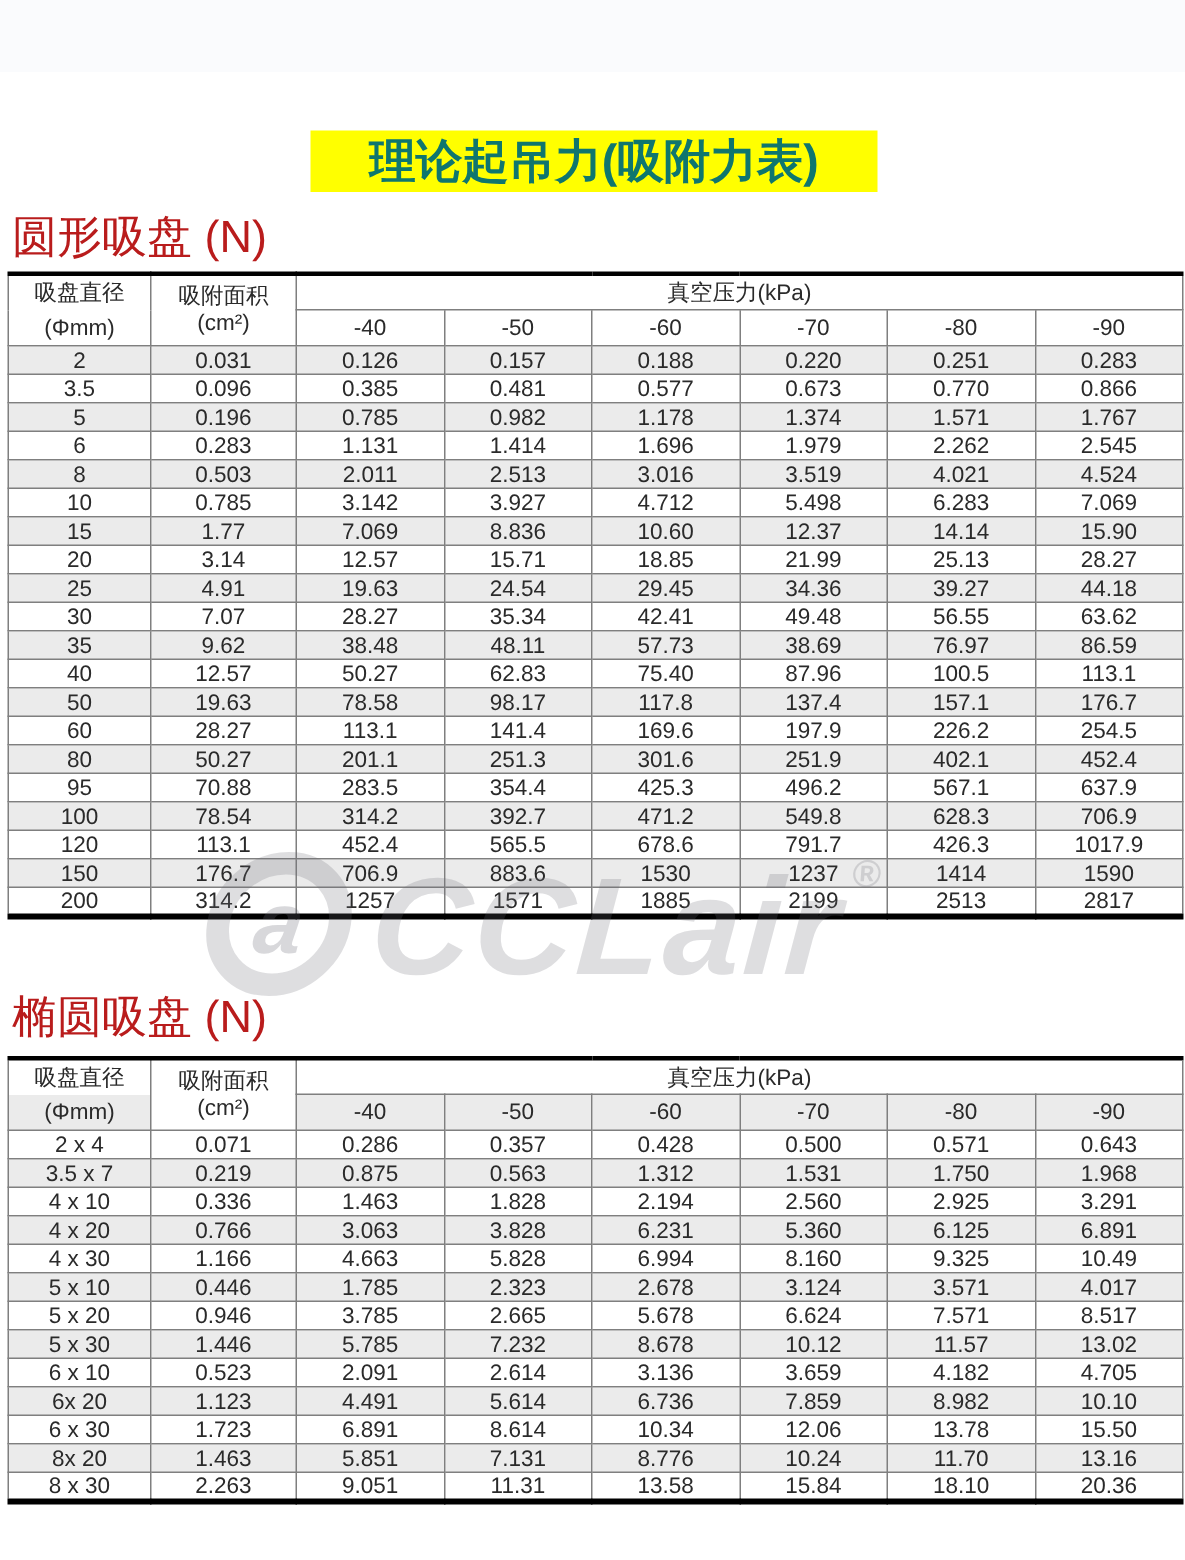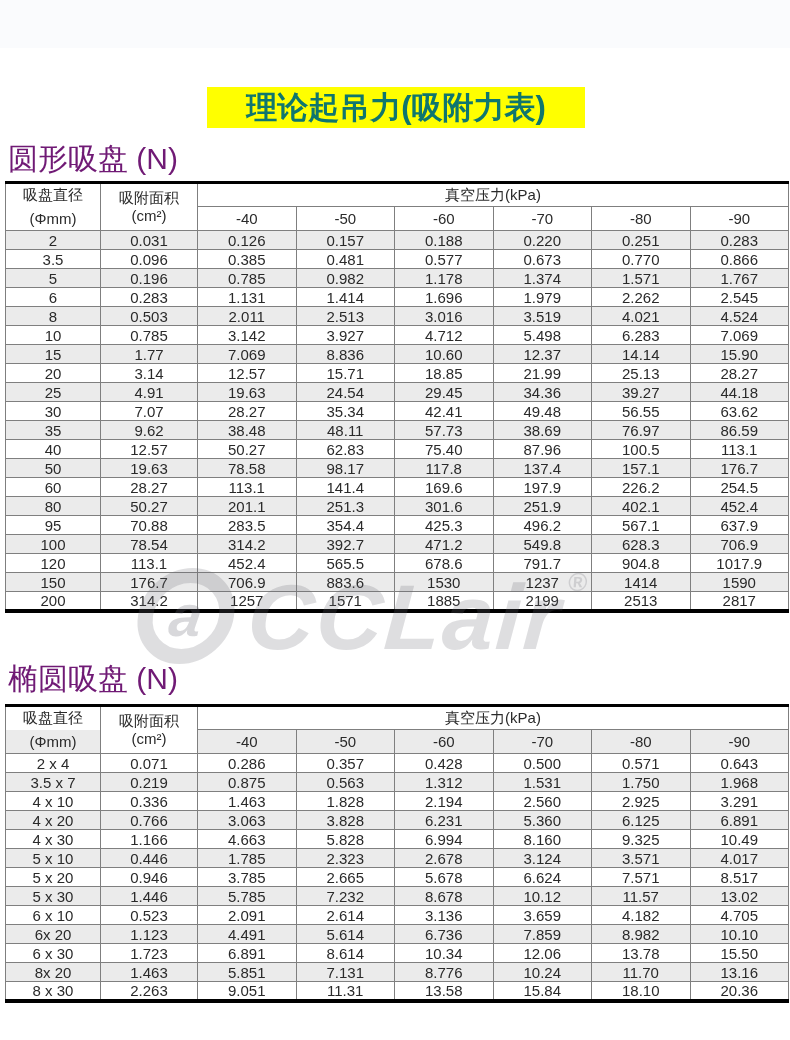--- a/index.html
+++ b/index.html
@@ -17,21 +17,21 @@
   .banner {
     position: absolute; left: 207px; top: 87px; width: 378px; height: 41px;
     background: var(--banner-bg, #ffff00);
     display: flex; align-items: center; justify-content: center;
   }
   .banner-title {
     font-size: 31px; font-weight: 900; color: #0f766e; letter-spacing: 0px;
     white-space: nowrap; line-height: 1;
   }
   .section-heading {
-    position: absolute; left: 8px; font-size: 30px; color: #701a75;
+    position: absolute; left: 8px; font-size: 30px; color: #b91c1c;
     font-weight: 500; white-space: nowrap; line-height: 1.1;
   }
   #heading-circular { top: 142px; }
   #heading-oval { top: 662px; }
 
   table.data-table {
     position: absolute; left: 5px; width: 783px;
     border-collapse: collapse; table-layout: fixed;
     font-size: 15px; color: #2a2a2a;
     border-top: 3px solid #000; border-bottom: 4px solid #000;
@@ -287,21 +287,21 @@
         <td>628.3</td>
         <td>706.9</td>
       </tr>
       <tr>
         <td>120</td>
         <td>113.1</td>
         <td>452.4</td>
         <td>565.5</td>
         <td>678.6</td>
         <td>791.7</td>
-        <td>904.8</td>
+        <td>426.3</td>
         <td>1017.9</td>
       </tr>
       <tr class="shaded">
         <td>150</td>
         <td>176.7</td>
         <td>706.9</td>
         <td>883.6</td>
         <td>1530</td>
         <td>1237</td>
         <td>1414</td>

